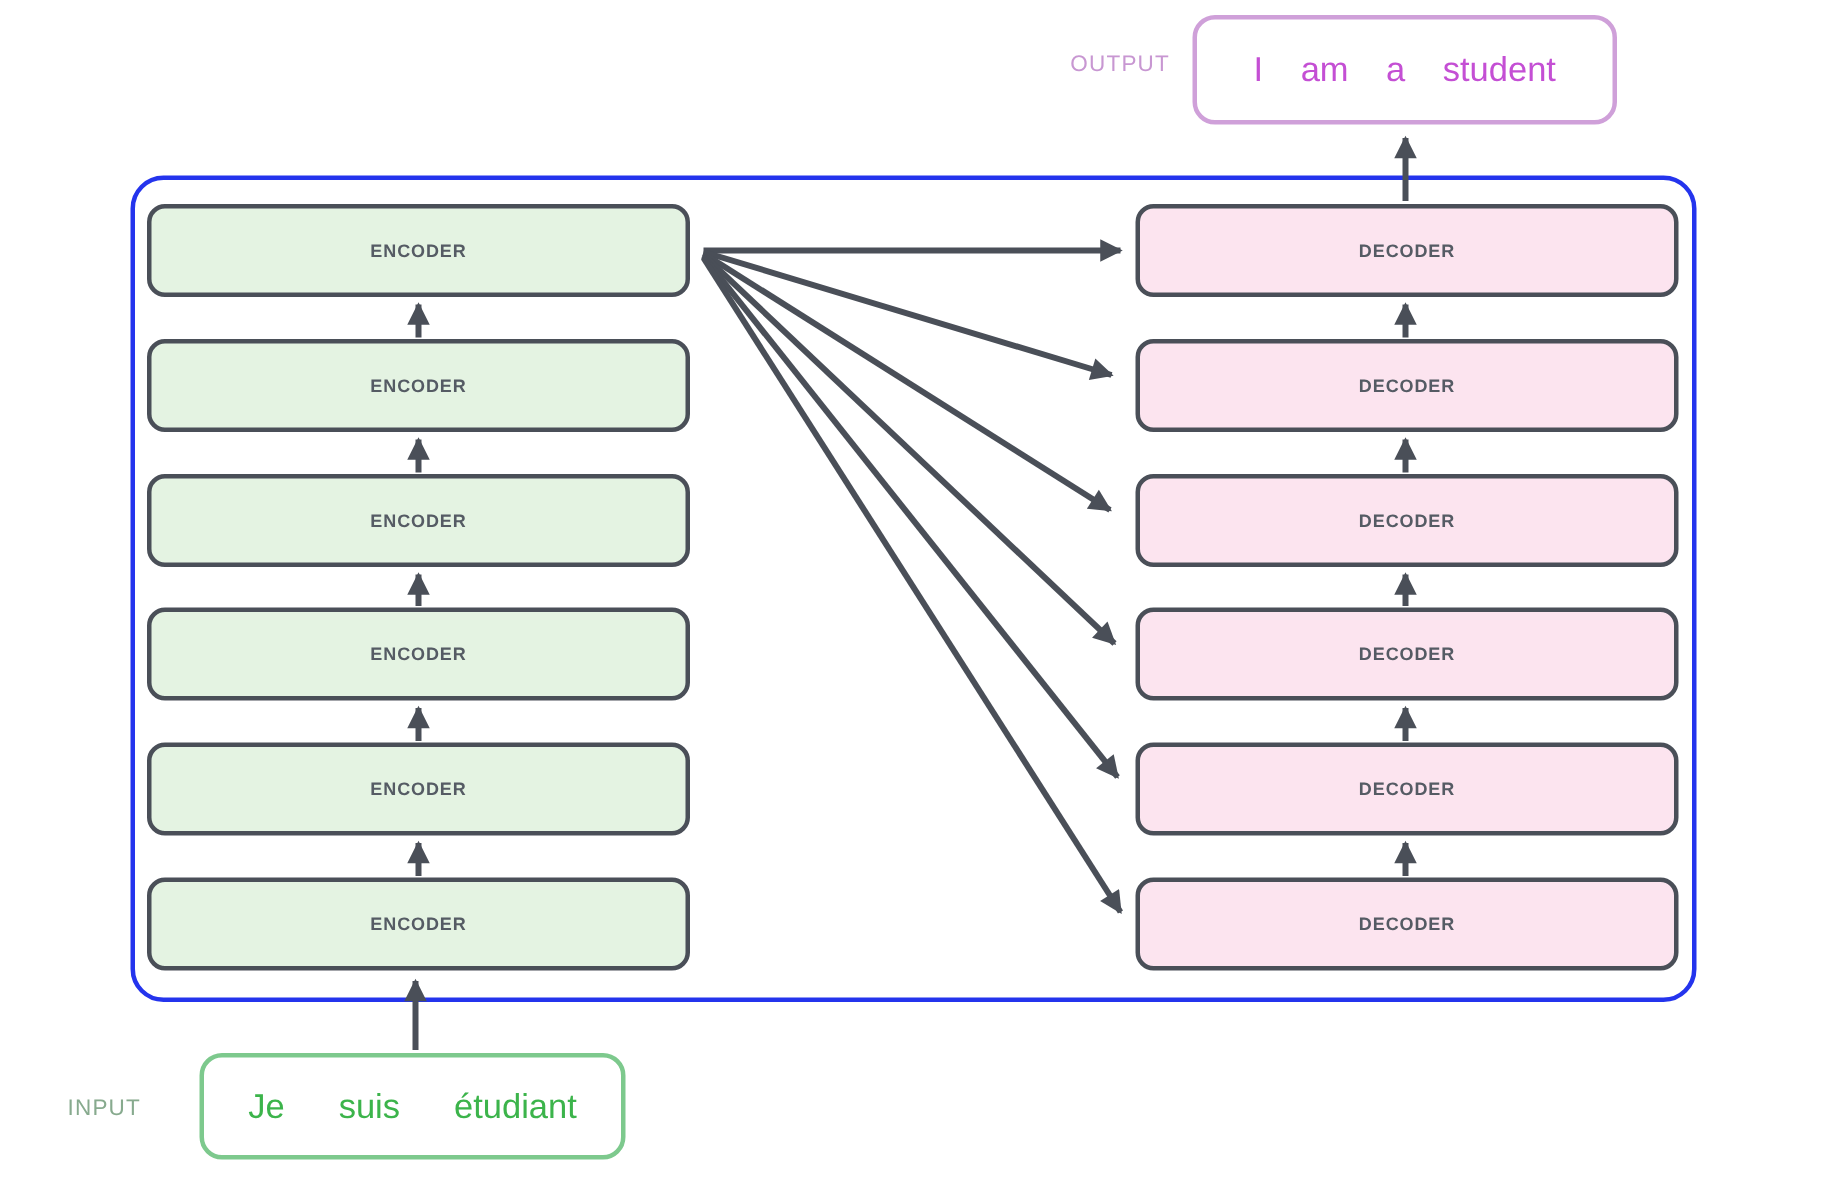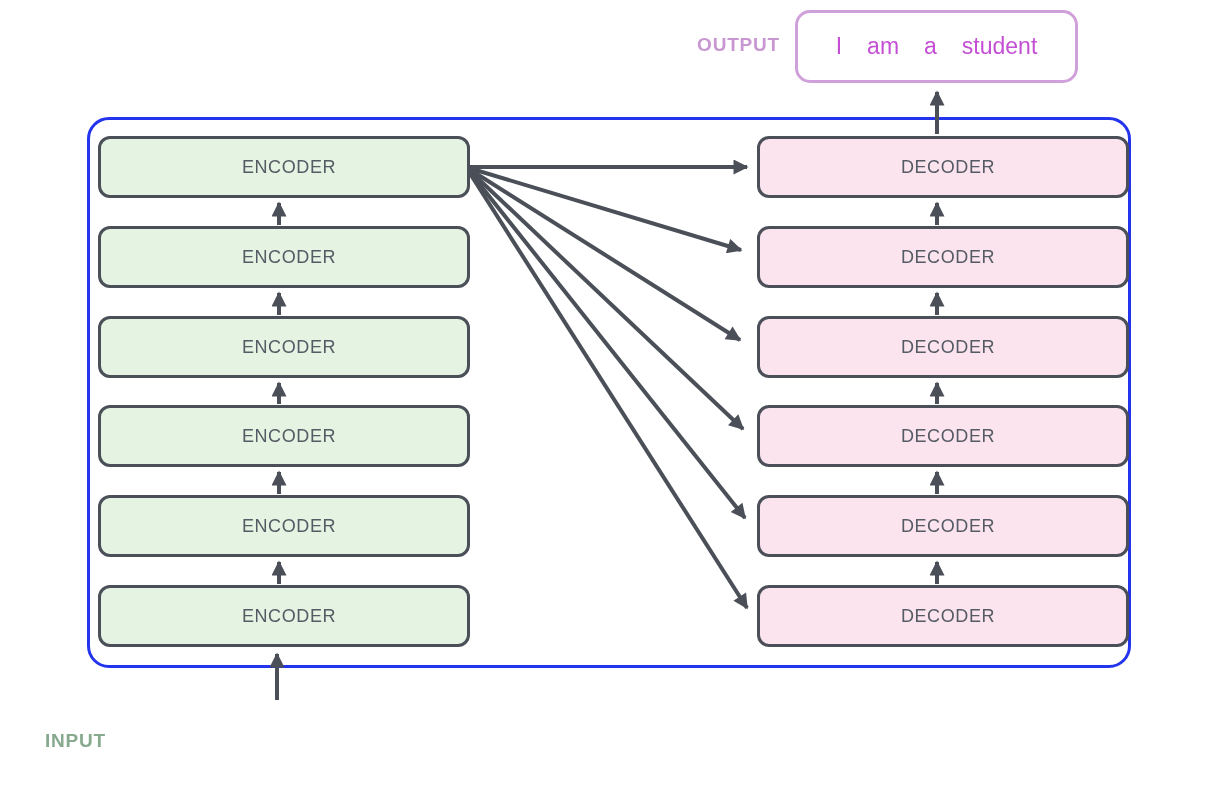--- a/index.html
+++ b/index.html
@@ -29,41 +29,41 @@
   .ah{fill:var(--slate);}
 
   .container-box{
     position:absolute;left:87px;top:117px;width:1038px;height:545px;
     border:3px solid var(--container-border);border-radius:22px;background:transparent;
   }
   .block{
     position:absolute;width:356px;height:56px;
     border:3px solid var(--slate);border-radius:12px;
     display:flex;align-items:center;justify-content:center;
-    font-size:18px;font-weight:400;letter-spacing:.6px;color:var(--label-text);padding-left:10px;
+    font-size:12px;font-weight:700;letter-spacing:.6px;color:var(--label-text);
   }
   .encoder{left:98px;background:var(--encoder-fill);}
   .decoder{left:757px;background:var(--decoder-fill);text-align:center;}
   .r0{top:136px}.r1{top:226px}.r2{top:316px}.r3{top:405px}.r4{top:495px}.r5{top:585px}
 
   .phrase-box{
     position:absolute;border-radius:15px;background:var(--background);
     display:flex;align-items:center;justify-content:center;
     font-size:23px;
   }
   .output-box{
     left:795px;top:10px;width:277px;height:67px;
     border:3px solid var(--output-border);color:var(--output-text);gap:25px;
   }
   .input-box{
     left:133px;top:702px;width:278px;height:65px;
     border:3px solid var(--input-border);color:var(--input-text);gap:36px;
   }
   .side-label{
-    position:absolute;font-size:19px;font-weight:700;letter-spacing:.8px;
+    position:absolute;font-size:15px;font-weight:400;letter-spacing:.8px;
   }
   .output-label{left:640px;top:34px;width:140px;text-align:right;color:var(--output-label);}
   .input-label{left:45px;top:730px;width:120px;text-align:left;color:var(--input-label);}
   .word{display:inline-block;}
 </style>
 </head>
 <body>
 
 <div id="canvas">
 
@@ -140,14 +140,19 @@
 
   <div class="side-label output-label">OUTPUT</div>
   <div class="phrase-box output-box">
     <span class="word">I</span>
     <span class="word">am</span>
     <span class="word">a</span>
     <span class="word">student</span>
   </div>
 
   <div class="side-label input-label">INPUT</div>
+  <div class="phrase-box input-box">
+    <span class="word">Je</span>
+    <span class="word">suis</span>
+    <span class="word">étudiant</span>
+  </div>
 
 </div>
 
 </body></html>

